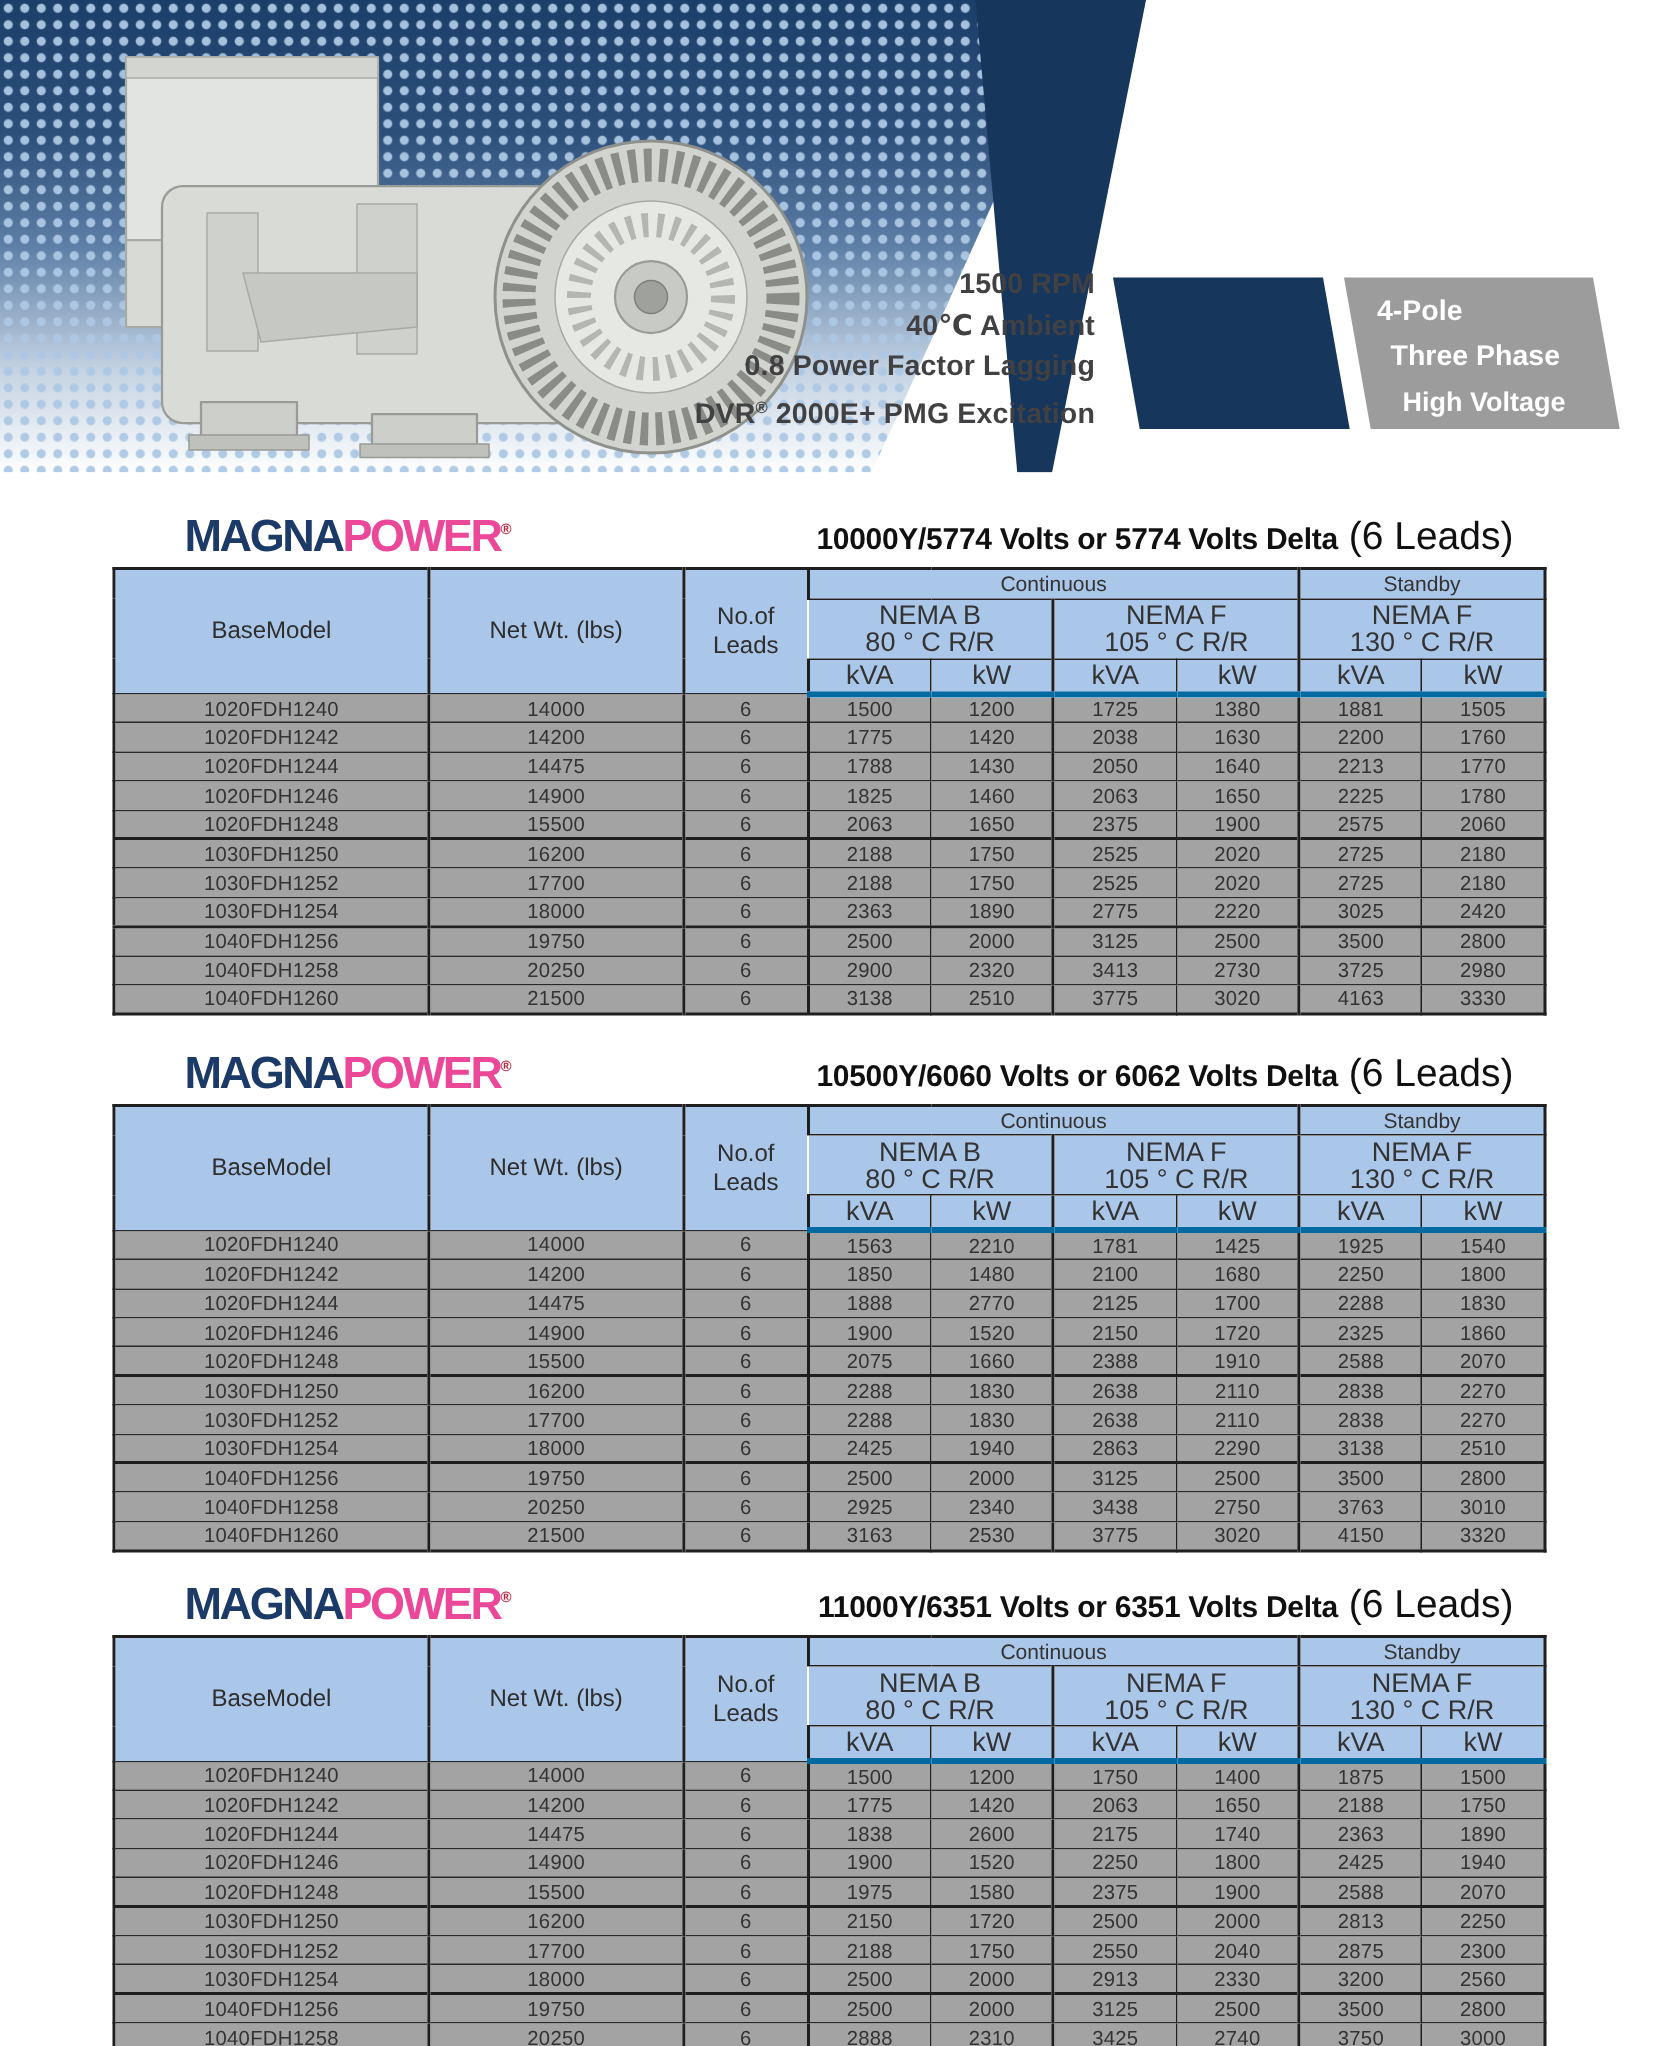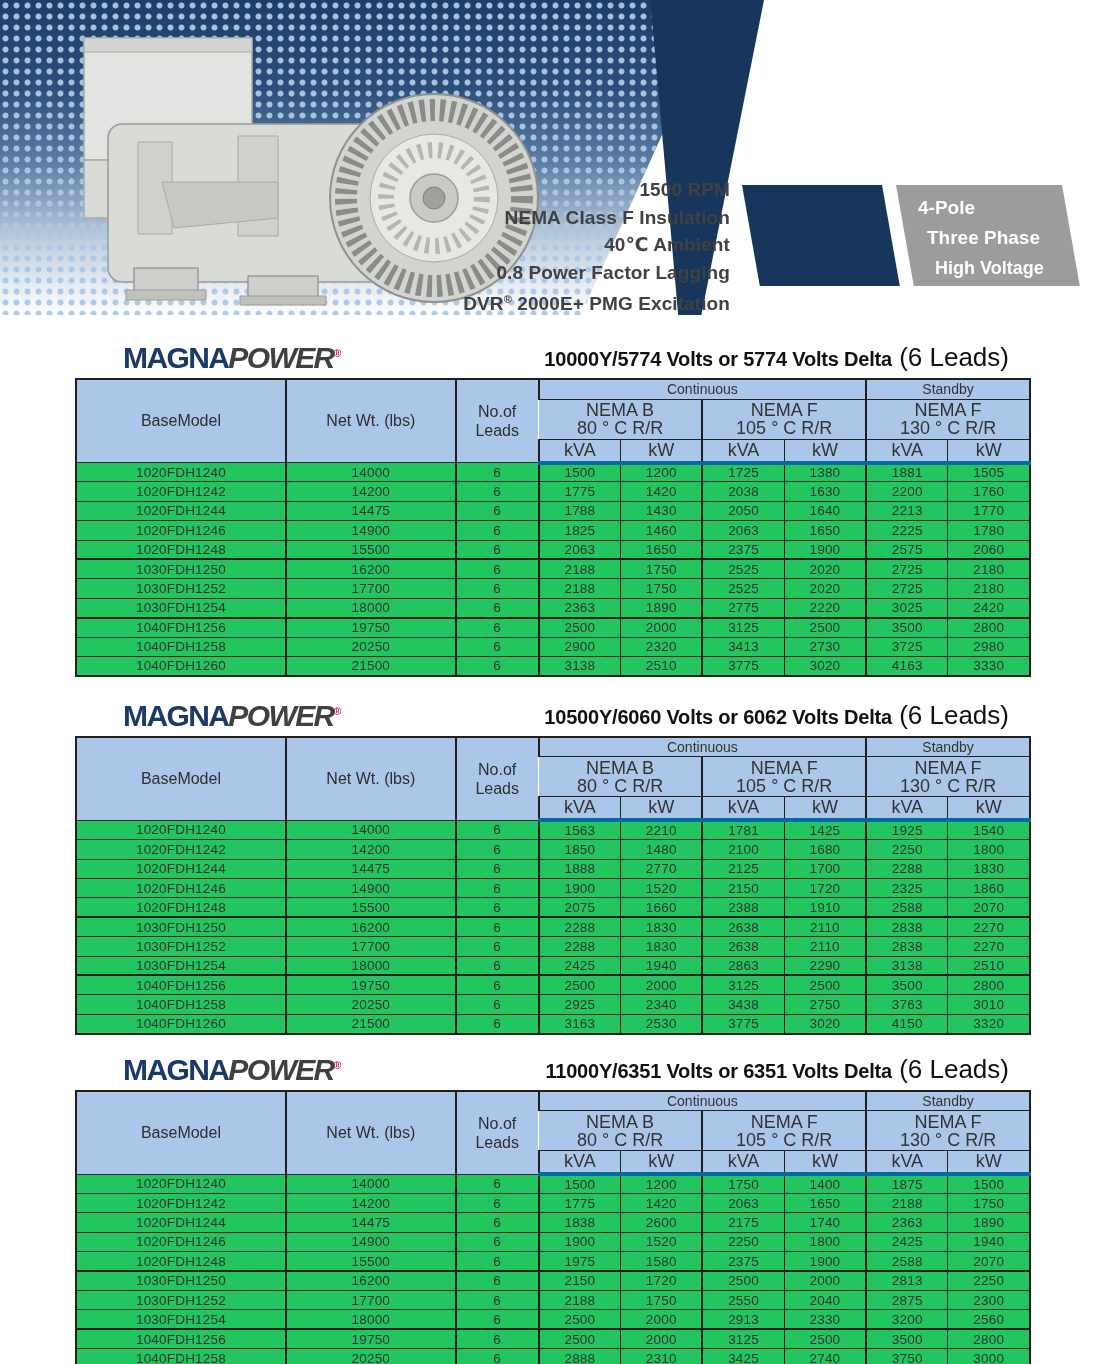--- a/index.html
+++ b/index.html
@@ -58,21 +58,21 @@
   .block-head {
     display: flex; align-items: flex-end; justify-content: space-between;
     height: 43px; padding: 0 22px 5px 48px;
   }
   .block-head.first { margin-top: 20px; }
   .block-head.mid   { margin-top: 16px; }
   .block-head.last  { margin-top: 12px; }
 
   .brand { font-size: 30px; font-weight: bold; letter-spacing: -1.6px; line-height: 30px; white-space: nowrap; }
   .brand .magna { color: #1c3a67; }
-  .brand .power { color: #404040; font-style: italic; }
+  .brand .power { color: #ec4899; }
   .brand sup { font-size: 10px; color: #c2203c; letter-spacing: 0; }
 
   .tbl-title { font-size: 20px; color: #101010; white-space: nowrap; }
   .tbl-title .t-bold { font-weight: bold; letter-spacing: -0.2px; }
   .tbl-title .t-norm { font-weight: normal; font-size: 26px; }
 
   table.spec-table {
     width: 100%; border-collapse: collapse; table-layout: fixed;
     border: 2px solid #1f1f1f;
   }
@@ -87,21 +87,21 @@
   th.h-group { font-size: 18px; height: 40px; line-height: 18px; border-bottom: 1px solid #1f1f1f; }
   tr.units th { font-size: 18px; height: 17px; border-bottom: 4px solid #0369a1; }
   .spec-table th, .spec-table td { border-left: 1px solid #1f1f1f; }
   .spec-table th:first-child, .spec-table td:first-child { border-left: none; }
   th.h-wt, th.h-leads, th.h-cont, th.h-stby, th.h-group { border-left: 2px solid #1f1f1f; }
   tr.units th:nth-child(odd) { border-left: 2px solid #1f1f1f; }
   tr.units th:nth-child(even) { border-left: 1px solid #1f1f1f; }
   tbody td:nth-child(2), tbody td:nth-child(3), tbody td:nth-child(4),
   tbody td:nth-child(6), tbody td:nth-child(8) { border-left: 2px solid #1f1f1f; }
 
-  tbody tr { height: 19.4px; background: #22c55e; border-top: 1px solid #2a2a2a; margin-top: 12px; }
+  tbody tr { height: 19.4px; background: #a3a3a3; border-top: 1px solid #2a2a2a; margin-top: 12px; }
   tbody tr.group-end { border-bottom: 2px solid #1f1f1f; }
   tbody td { font-size: 13.5px; color: #3a3a3a; letter-spacing: 0.2px; }
 </style>
 </head>
 <body>
 
 <div class="page">
 
   <div class="hero">
     <div class="halftone"></div>
@@ -128,21 +128,20 @@
         <circle cx="392" cy="166" r="88" fill="none" stroke="#8a8c87" stroke-width="22" stroke-dasharray="5 5"></circle>
         <circle cx="392" cy="166" r="64" fill="#e6e8e3" stroke="#a8aaa5" stroke-width="1"></circle>
         <circle cx="392" cy="166" r="48" fill="none" stroke="#b4b6b1" stroke-width="16" stroke-dasharray="4 6"></circle>
         <circle cx="392" cy="166" r="24" fill="#c8cac5" stroke="#9a9c97" stroke-width="1.5"></circle>
         <circle cx="392" cy="166" r="11" fill="#9fa19c" stroke="#7e807b" stroke-width="1"></circle>
       </g>
     </svg>
 
     <div class="spec-block">
         <div>1500 RPM</div>
-        <div>NEMA Class F Insulation</div>
         <div>40℃ Ambient</div>
         <div>0.8 Power Factor Lagging</div>
         <div><span>DVR</span><sup>®</sup><span> 2000E+ PMG Excitation</span></div>
       </div>
 
     <div class="badge-navy-bg"></div>
 
     <div class="badge-gray-bg"></div>
     <div class="badge-gray-text">
         <div class="attr-line">4-Pole</div>

